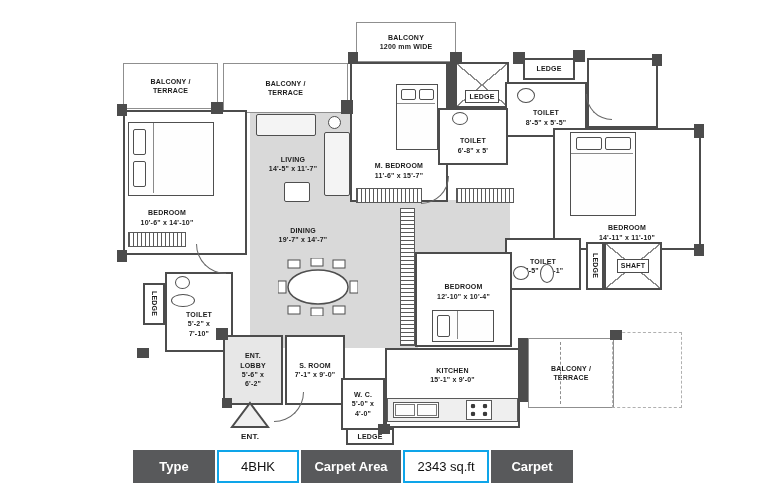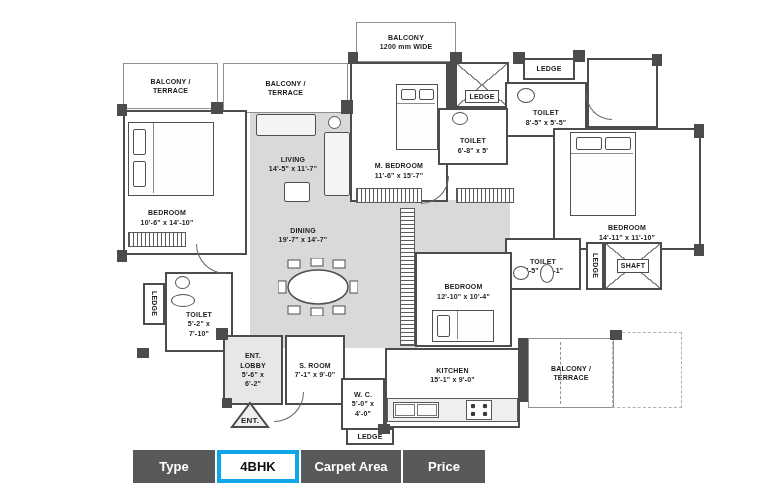--- a/index.html
+++ b/index.html
@@ -34,21 +34,21 @@
   .sink div { flex:1; border:1px solid #777; background:#fdfdfd; }
   .hob { position:absolute; border:1px solid #5a5a5a; background:
       radial-gradient(circle at 25% 28%, #3a3a3a 2px, transparent 2.6px),
       radial-gradient(circle at 75% 28%, #3a3a3a 2px, transparent 2.6px),
       radial-gradient(circle at 25% 72%, #3a3a3a 2px, transparent 2.6px),
       radial-gradient(circle at 75% 72%, #3a3a3a 2px, transparent 2.6px), #fff; }
   .dash-v { position:absolute; width:0; border-left:1px dashed #8f8f8f; }
   .spec { position:absolute; left:133px; top:450px; display:flex; gap:2px; }
   .tcell { height:33px; display:flex; align-items:center; justify-content:center; font-size:13px; }
   .th { background:var(--header-bg,#58595b); color:var(--header-text,#fff); font-weight:bold; }
-  .tv { background:var(--value-bg,#fff); color:var(--value-text,#111); border:4px solid #0ea5e9;font-weight:bold; }
+  .tv { background:var(--value-bg,#fff); color:var(--value-text,#111); border:2px solid #0ea5e9; }
 </style>
 </head>
 <body>
 
 <div class="stage">
   <div class="plan">
 
     <div class="gray" style="left:250px;top:106px;width:118px;height:100px;padding:16px 32px 0 0;">
       <div class="lbl">LIVING
 14'-5" x 11'-7"</div>
@@ -150,21 +150,21 @@
     <div class="room balcony" style="left:528px;top:338px;width:86px;height:70px;">
       <div class="lbl">BALCONY /
 TERRACE</div>
     </div>
     <div class="room thin" style="left:612px;top:332px;width:70px;height:76px;"></div>
     <div class="dash-v" style="left:560px;top:342px;height:62px;"></div>
 
     <svg style="position:absolute;left:228px;top:400px;" width="44" height="30" viewBox="0 0 44 30">
       <polygon points="22,3 40,27 4,27" fill="#efefef" stroke="#4c4c4c" stroke-width="2"></polygon>
     </svg>
-    <div class="lbl" style="position:absolute;left:228px;top:416px;width:44px;font-size:8px;">ENT.</div>
+    <div class="lbl" style="position:absolute;left:228px;top:432px;width:44px;font-size:8px;">ENT.</div>
 
     <div class="hatch-h" style="left:128px;top:232px;width:58px;height:15px;"></div>
     <div class="hatch-h" style="left:356px;top:188px;width:66px;height:15px;"></div>
     <div class="hatch-h" style="left:456px;top:188px;width:58px;height:15px;"></div>
     <div class="hatch-v" style="left:400px;top:208px;width:15px;height:138px;"></div>
 
     <div class="bed" style="left:128px;top:122px;width:86px;height:74px;">
       <div class="pillow" style="left:4px;top:6px;width:13px;height:26px;"></div>
       <div class="pillow" style="left:4px;top:38px;width:13px;height:26px;"></div>
       <div class="bline" style="left:24px;top:0;width:1px;height:70px;"></div>
@@ -239,15 +239,16 @@
     <div class="pier" style="left:448px;top:62px;width:8px;height:46px;"></div>
     <div class="pier" style="left:378px;top:424px;width:12px;height:10px;"></div>
     <div class="pier" style="left:222px;top:398px;width:10px;height:10px;"></div>
     <div class="pier" style="left:610px;top:330px;width:12px;height:10px;"></div>
   </div>
 
   <div class="spec">
     <div class="tcell th" style="width:82px;">Type</div>
     <div class="tcell tv" style="width:82px;">4BHK</div>
     <div class="tcell th" style="width:100px;">Carpet Area</div>
-    <div class="tcell th" style="width:82px;">Price</div>
+    <div class="tcell tv" style="width:86px;">2343 sq.ft</div>
+    <div class="tcell th" style="width:82px;">Carpet</div>
   </div>
 </div>
 
 </body></html>

